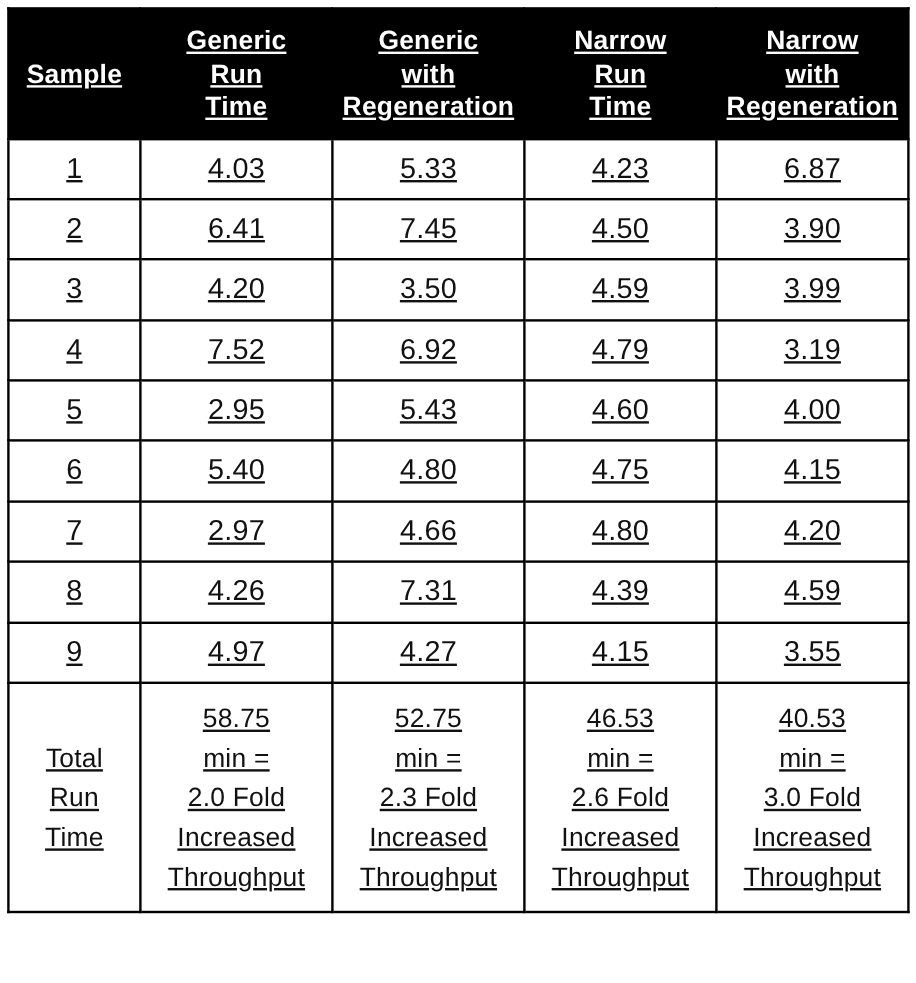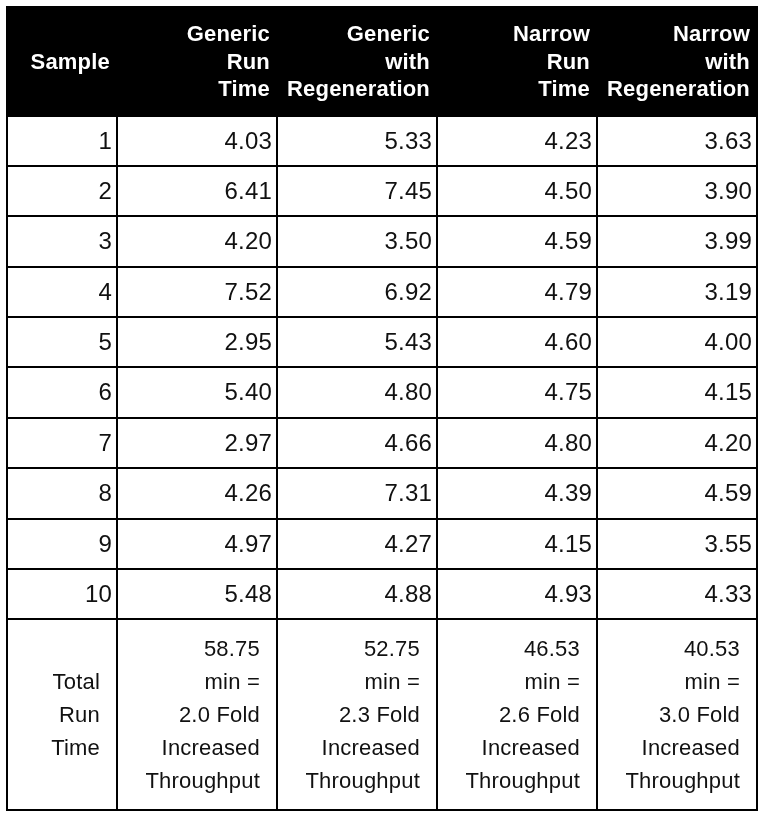--- a/index.html
+++ b/index.html
@@ -14,24 +14,25 @@
     padding: 6px;
     box-sizing: border-box;
   }
   table {
     border-collapse: collapse;
     width: 100%;
     table-layout: fixed;
   }
   th, td {
     border: 2px solid #000;
-    text-align: right;
+    text-align: center;
     vertical-align: middle;
     font-weight: 400;
     color: #111;
+    text-decoration: underline;
   }
   thead th {
     background: #000;
     color: #fff;
     font-weight: 600;
     font-size: 22px;
     line-height: 1.25;
     padding: 12px 6px;
     border-right: 2px solid #000;
     border-left: 2px solid #000;
@@ -69,21 +70,21 @@
       <th>Narrow<br>Run<br>Time</th>
       <th>Narrow<br>with<br>Regeneration</th>
     </tr>
   </thead>
   <tbody>
         <tr>
           <td>1</td>
           <td>4.03</td>
           <td>5.33</td>
           <td>4.23</td>
-          <td>3.63</td>
+          <td>6.87</td>
         </tr>
         <tr>
           <td>2</td>
           <td>6.41</td>
           <td>7.45</td>
           <td>4.50</td>
           <td>3.90</td>
         </tr>
         <tr>
           <td>3</td>
@@ -127,27 +128,20 @@
           <td>4.39</td>
           <td>4.59</td>
         </tr>
         <tr>
           <td>9</td>
           <td>4.97</td>
           <td>4.27</td>
           <td>4.15</td>
           <td>3.55</td>
         </tr>
-        <tr>
-          <td>10</td>
-          <td>5.48</td>
-          <td>4.88</td>
-          <td>4.93</td>
-          <td>4.33</td>
-        </tr>
         <tr class="footer-row">
           <td>Total<br>Run<br>Time</td>
           <td>58.75<br>min =<br>2.0 Fold<br>Increased<br>Throughput</td>
           <td>52.75<br>min =<br>2.3 Fold<br>Increased<br>Throughput</td>
           <td>46.53<br>min =<br>2.6 Fold<br>Increased<br>Throughput</td>
           <td>40.53<br>min =<br>3.0 Fold<br>Increased<br>Throughput</td>
         </tr>
       </tbody>
 </table>
 

